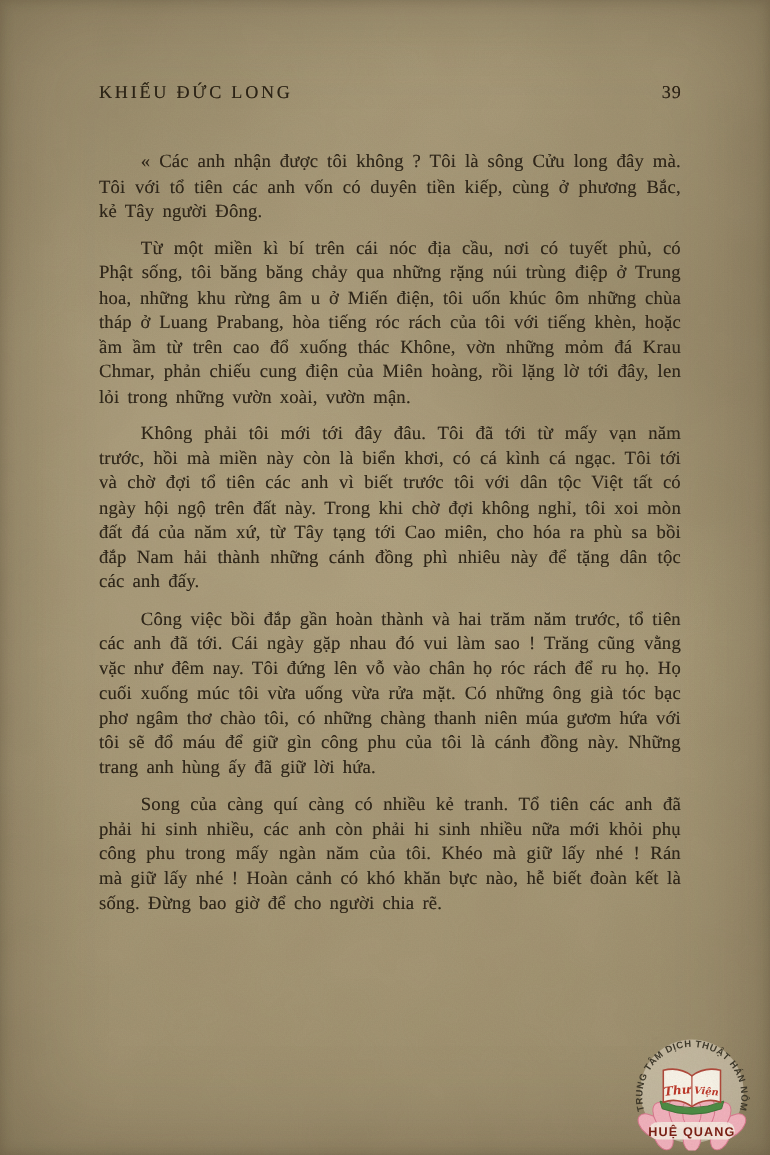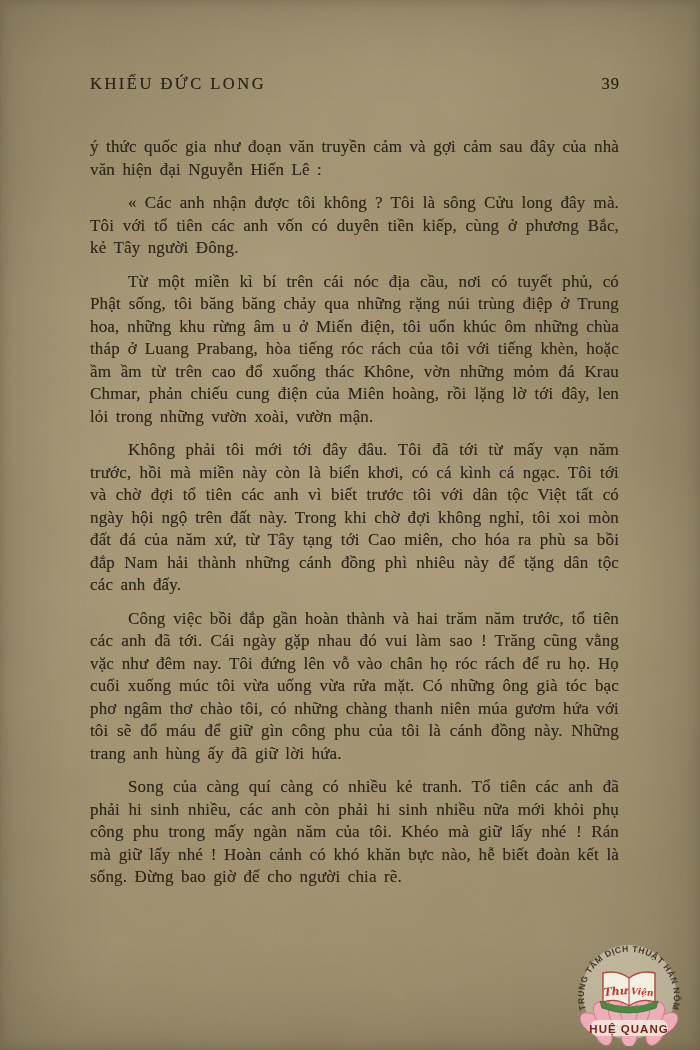--- a/index.html
+++ b/index.html
@@ -37,21 +37,20 @@
 <body>
 
 <div class="page">
 
   <div class="runhead">
     <span>KHIẾU ĐỨC LONG</span>
     <span class="pageno">39</span>
   </div>
 
   <div class="bodytext">
-    <p class="cont">ý thức quốc gia như đoạn văn truyền cảm và gợi cảm sau đây của nhà văn hiện đại Nguyễn Hiến Lê :</p>
     <p>« Các anh nhận được tôi không ? Tôi là sông Cửu long đây mà. Tôi với tổ tiên các anh vốn có duyên tiền kiếp, cùng ở phương Bắc, kẻ Tây người Đông.</p>
     <p>Từ một miền kì bí trên cái nóc địa cầu, nơi có tuyết phủ, có Phật sống, tôi băng băng chảy qua những rặng núi trùng điệp ở Trung hoa, những khu rừng âm u ở Miến điện, tôi uốn khúc ôm những chùa tháp ở Luang Prabang, hòa tiếng róc rách của tôi với tiếng khèn, hoặc ầm ầm từ trên cao đổ xuống thác Khône, vờn những mỏm đá Krau Chmar, phản chiếu cung điện của Miên hoàng, rồi lặng lờ tới đây, len lỏi trong những vườn xoài, vườn mận.</p>
     <p>Không phải tôi mới tới đây đâu. Tôi đã tới từ mấy vạn năm trước, hồi mà miền này còn là biển khơi, có cá kình cá ngạc. Tôi tới và chờ đợi tổ tiên các anh vì biết trước tôi với dân tộc Việt tất có ngày hội ngộ trên đất này. Trong khi chờ đợi không nghỉ, tôi xoi mòn đất đá của năm xứ, từ Tây tạng tới Cao miên, cho hóa ra phù sa bồi đắp Nam hải thành những cánh đồng phì nhiêu này để tặng dân tộc các anh đấy.</p>
     <p>Công việc bồi đắp gần hoàn thành và hai trăm năm trước, tổ tiên các anh đã tới. Cái ngày gặp nhau đó vui làm sao ! Trăng cũng vằng vặc như đêm nay. Tôi đứng lên vỗ vào chân họ róc rách để ru họ. Họ cuối xuống múc tôi vừa uống vừa rửa mặt. Có những ông già tóc bạc phơ ngâm thơ chào tôi, có những chàng thanh niên múa gươm hứa với tôi sẽ đổ máu để giữ gìn công phu của tôi là cánh đồng này. Những trang anh hùng ấy đã giữ lời hứa.</p>
     <p>Song của càng quí càng có nhiều kẻ tranh. Tổ tiên các anh đã phải hi sinh nhiều, các anh còn phải hi sinh nhiều nữa mới khỏi phụ công phu trong mấy ngàn năm của tôi. Khéo mà giữ lấy nhé ! Rán mà giữ lấy nhé ! Hoàn cảnh có khó khăn bực nào, hễ biết đoàn kết là sống. Đừng bao giờ để cho người chia rẽ.</p>
   </div>
 
   <div class="stamp">
     <svg width="122" height="108" viewBox="0 0 122 104">
       <circle cx="59" cy="52" r="47" fill="rgba(248,242,228,0.45)"></circle>

